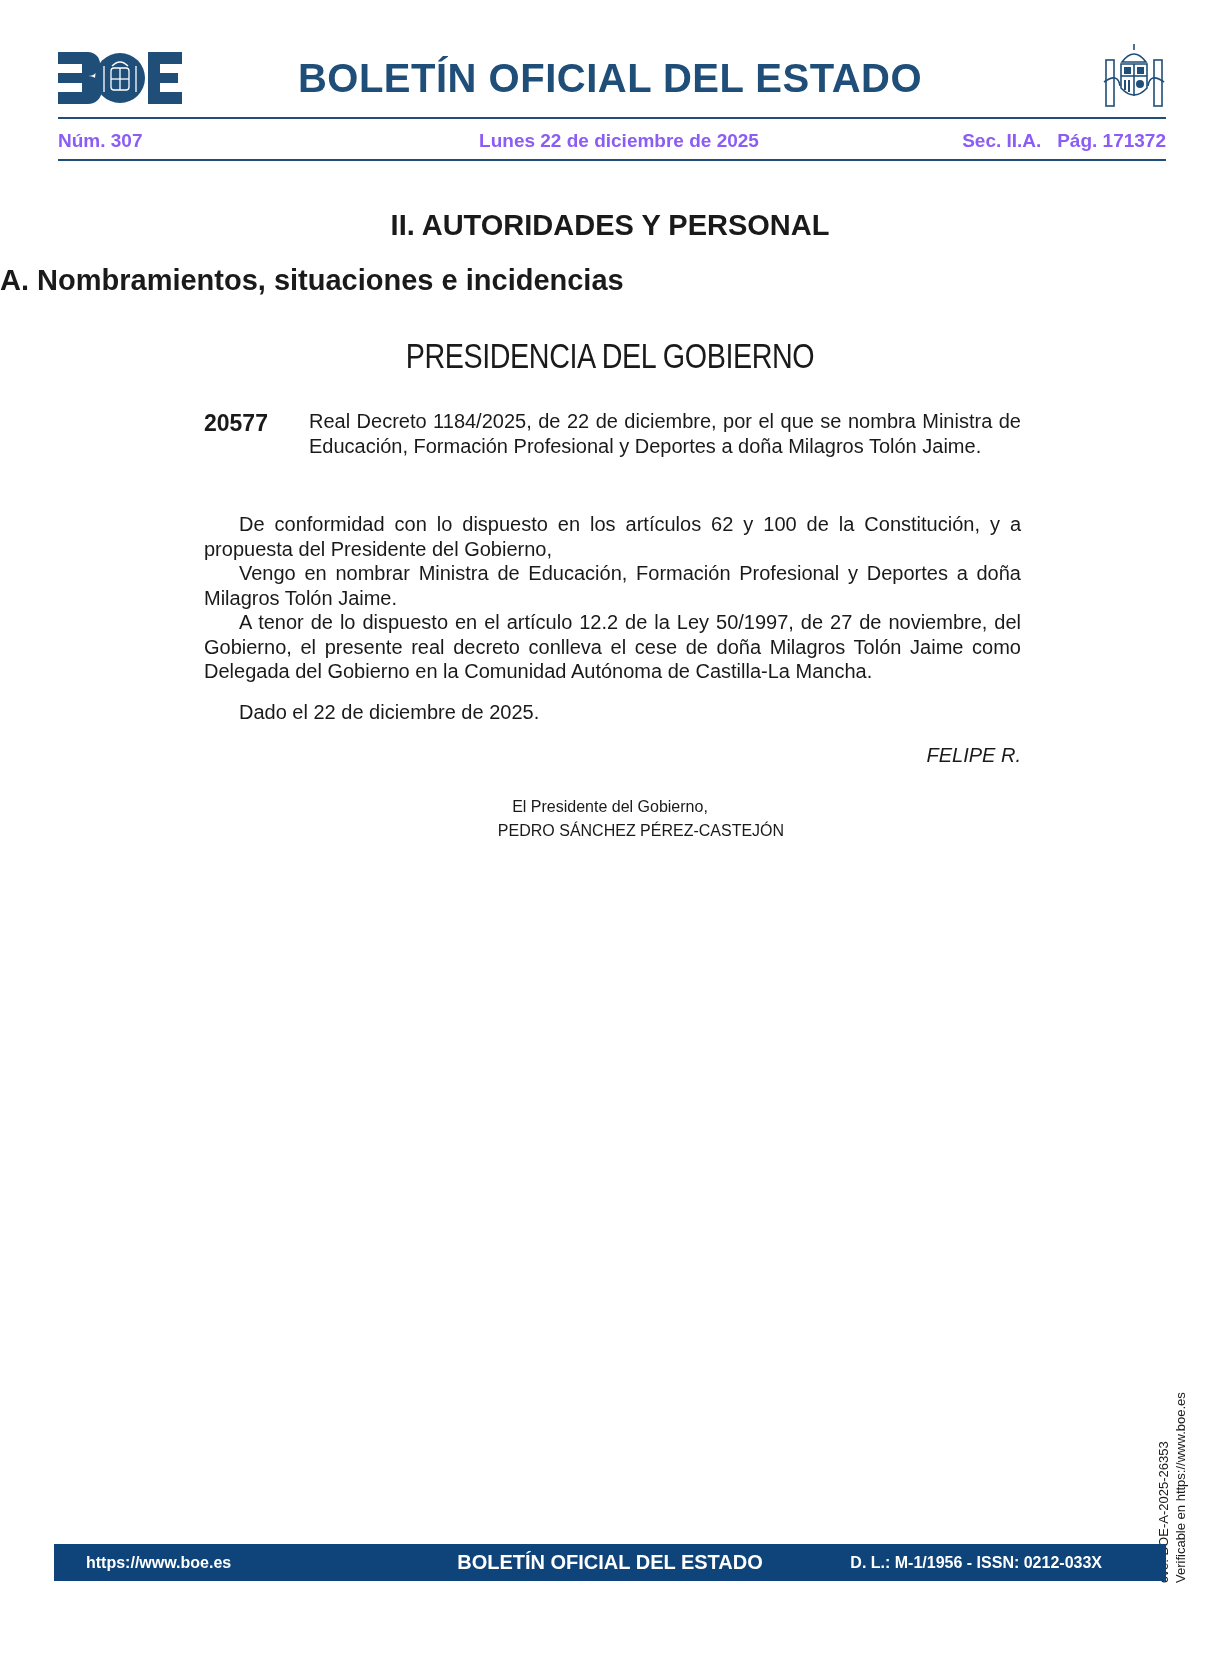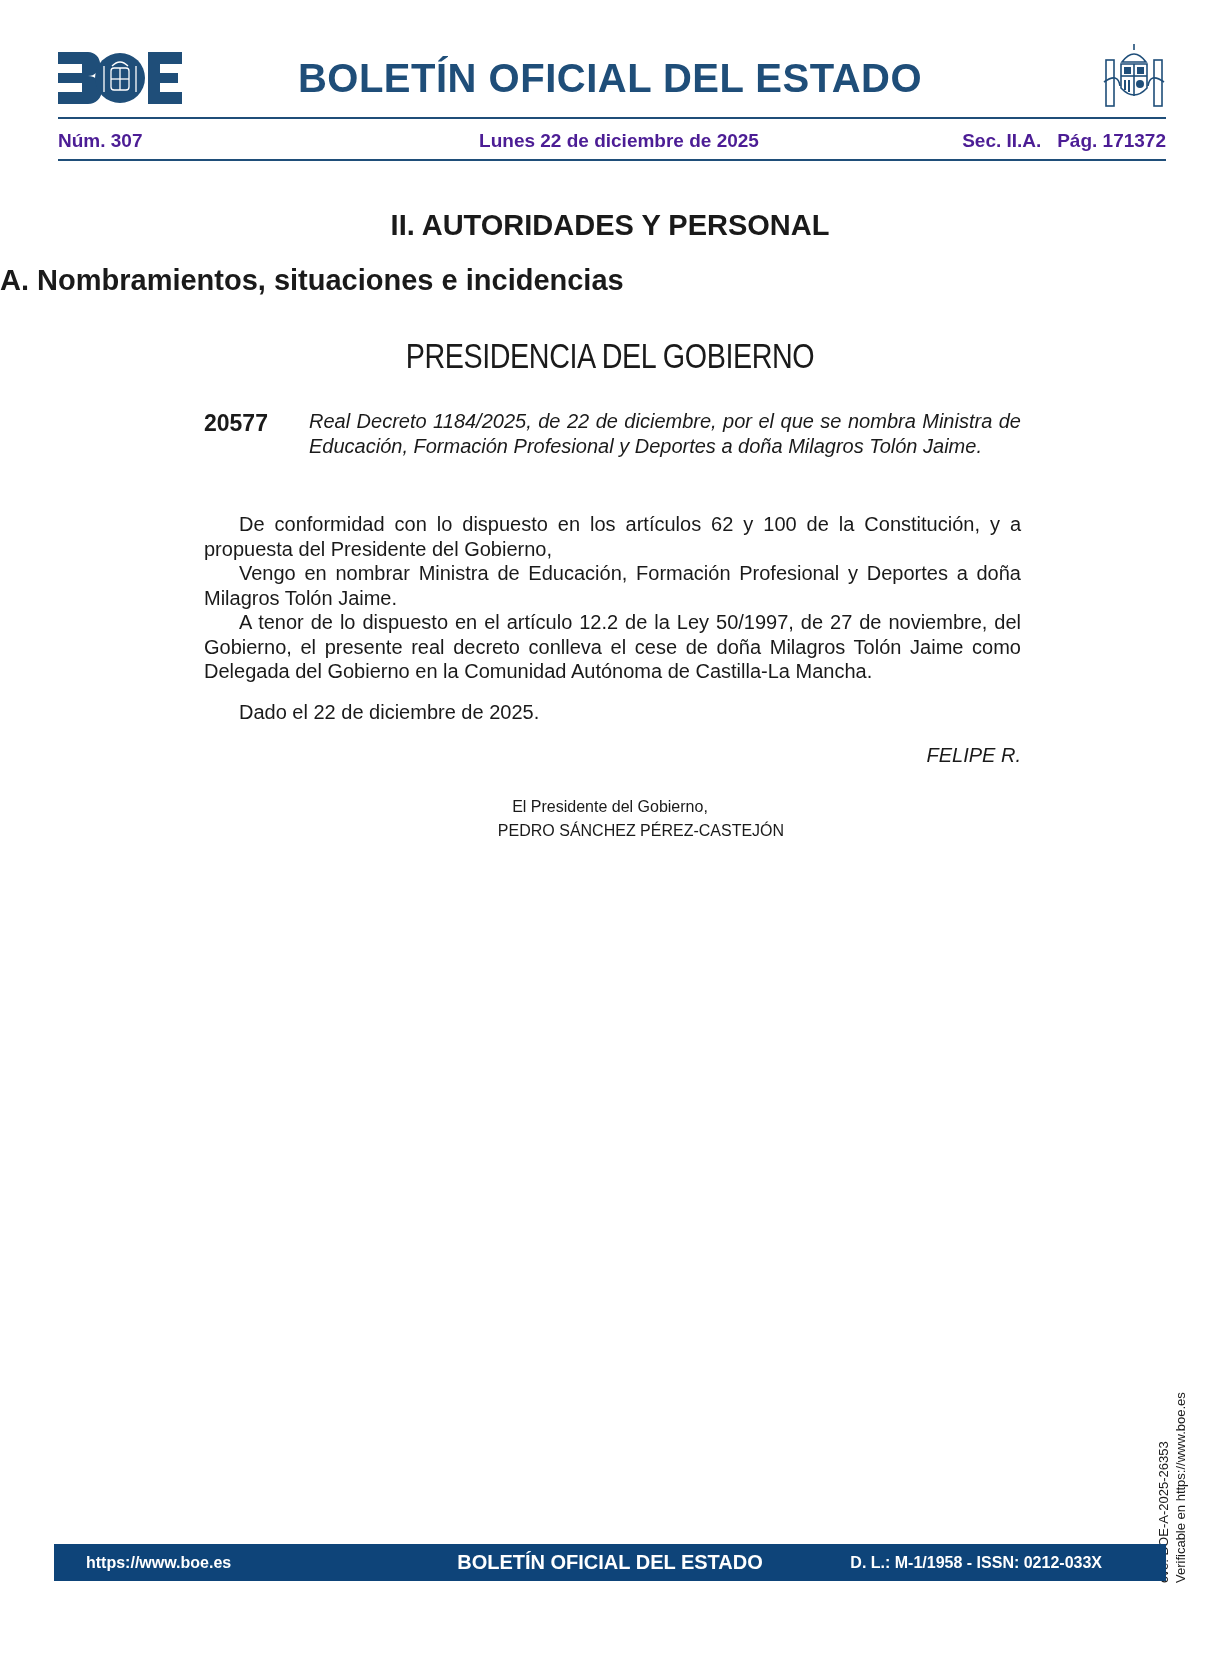--- a/index.html
+++ b/index.html
@@ -1,29 +1,29 @@
 <!DOCTYPE html>
 <html><head>
 <meta charset="utf-8">
 <style>
   html, body { margin: 0; padding: 0; background: #ffffff; }
   body { width: 1220px; height: 1671px; position: relative; overflow: hidden; font-family: "Liberation Sans", sans-serif; color: #1a1a1a; }
   #logo { position: absolute; left: 58px; top: 52px; width: 124px; height: 52px; }
   #title { position: absolute; left: 200px; top: 56px; width: 820px; text-align: center; font-size: 40px; font-weight: bold; color: #1f4e79; letter-spacing: 0.5px; }
   #coat { position: absolute; left: 1102px; top: 42px; width: 64px; height: 70px; }
   .rule { position: absolute; left: 58px; width: 1108px; height: 2px; background: #1f4e79; }
-  #hdr-row { position: absolute; left: 58px; top: 130px; width: 1108px; height: 24px; font-size: 19px; font-weight: bold; color: #4c1d95; }
+  #hdr-row { position: absolute; left: 58px; top: 130px; width: 1108px; height: 24px; font-size: 19px; font-weight: bold; color: #8b5cf6; }
   #hdr-num { position: absolute; left: 0; top: 0; }
   #hdr-date { position: absolute; left: 7px; width: 1108px; text-align: center; top: 0; }
   #hdr-sec { position: absolute; right: 0; top: 0; margin-left: 7px; }
   #h-section { position: absolute; left: 0; width: 1220px; top: 209px; text-align: center; font-size: 29px; font-weight: bold; }
   #h-sub { position: absolute; left: 0; width: 1220px; top: 264px; font-size: 29px; font-weight: bold; }
   #h-org { position: absolute; left: 0; width: 1220px; top: 336px; text-align: center; font-size: 35px; transform: scaleX(0.82); letter-spacing: -0.5px; }
   #dispo-num { position: absolute; left: 204px; top: 410px; font-size: 23px; font-weight: bold; }
-  #dispo-title { position: absolute; left: 309px; top: 409px; width: 712px; font-size: 20px; font-style: italic; text-align: justify; text-align-last: left; line-height: 25px; }
+  #dispo-title { position: absolute; left: 309px; top: 409px; width: 712px; font-size: 20px; text-align: justify; text-align-last: left; line-height: 25px; }
   .para { position: absolute; left: 204px; width: 817px; font-size: 20px; line-height: 24.5px; text-align: justify; text-align-last: left; text-indent: 35px; }
   #p1 { top: 512px; }
   #p2 { top: 561px; }
   #p3 { top: 610px; }
   #dado { position: absolute; left: 239px; top: 701px; font-size: 20px; }
   #felipe { position: absolute; right: 199px; top: 744px; font-size: 20px; font-style: italic; }
   #sig1 { position: absolute; left: 0; width: 1220px; top: 798px; text-align: center; font-size: 16px; }
   #sig2 { position: absolute; left: 0; width: 1220px; top: 822px; text-align: center; font-size: 16px; margin-left: 31px; }
   #cve { position: absolute; left: 1155px; top: 1583px; transform-origin: 0 0; transform: rotate(-90deg); font-size: 13px; line-height: 17px; white-space: nowrap; }
   #footer { position: absolute; left: 54px; top: 1544px; width: 1112px; height: 37px; background: #0e4479; color: #ffffff; font-weight: bold; }
@@ -102,14 +102,14 @@
 <div id="sig2">PEDRO SÁNCHEZ PÉREZ-CASTEJÓN</div>
 
 <div id="cve">
   <div>cve: BOE-A-2025-26353</div>
   <div>Verificable en https://www.boe.es</div>
 </div>
 
 <div id="footer">
   <span id="ft-url">https://www.boe.es</span>
   <span id="ft-title">BOLETÍN OFICIAL DEL ESTADO</span>
-  <span id="ft-issn">D. L.: M-1/1958 - ISSN: 0212-033X</span>
+  <span id="ft-issn">D. L.: M-1/1956 - ISSN: 0212-033X</span>
 </div>
 
 </body></html>

